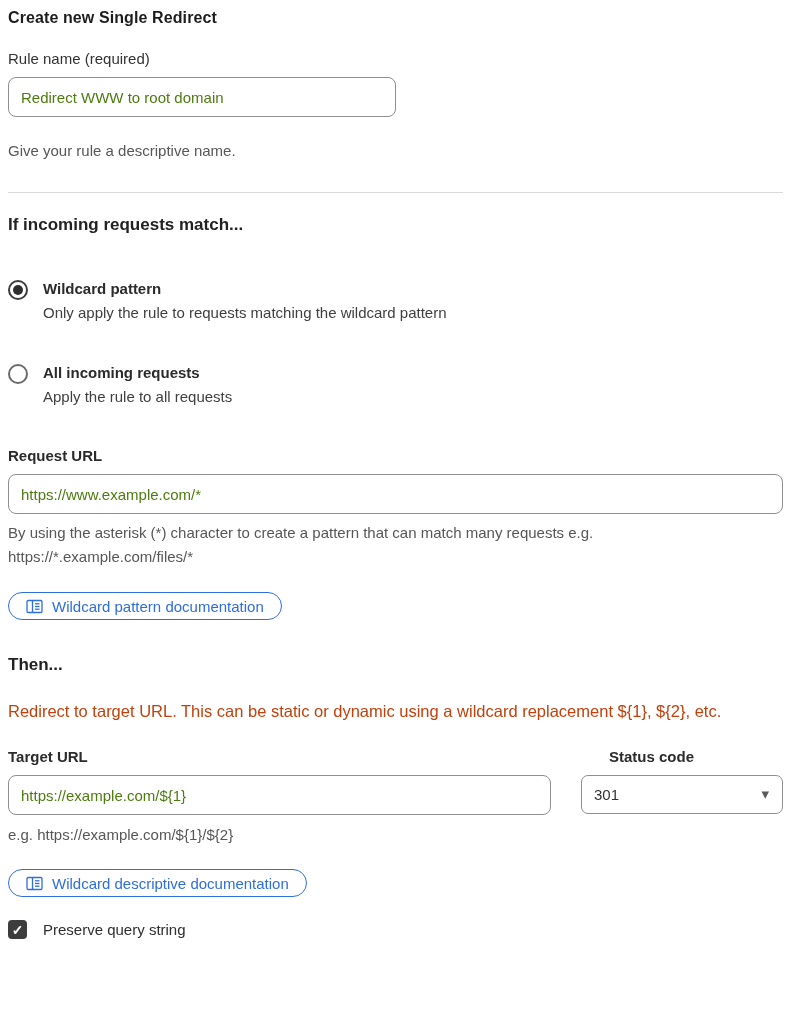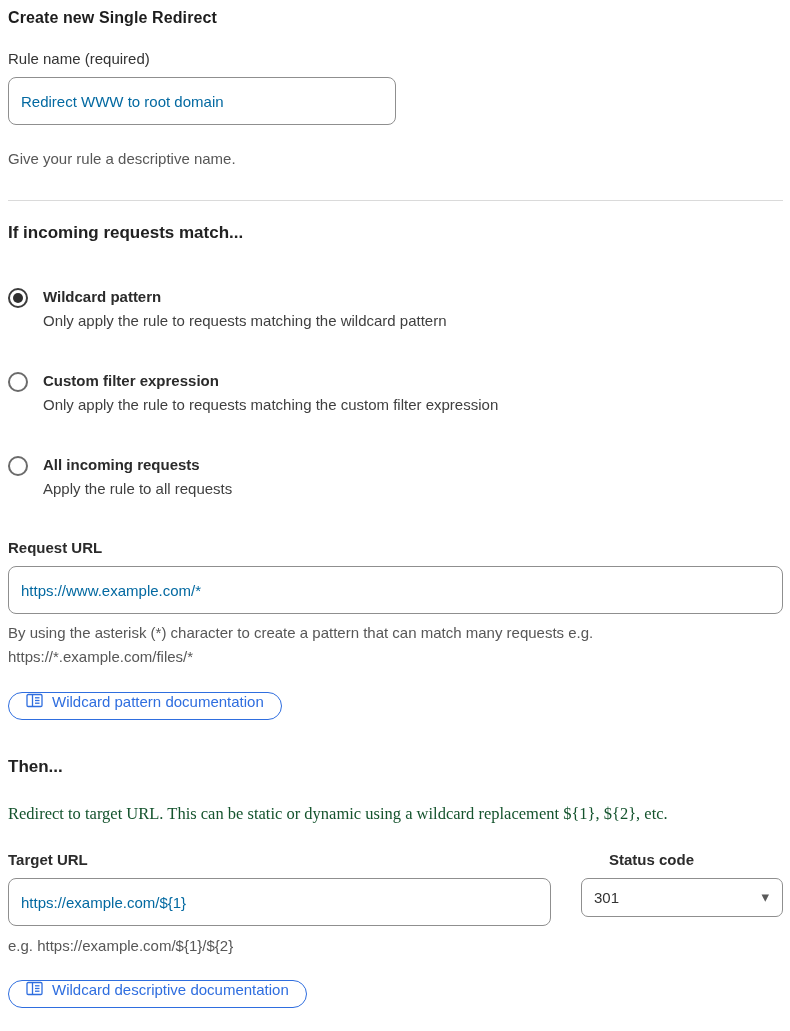--- a/index.html
+++ b/index.html
@@ -21,27 +21,27 @@
   .field-label {
     display: block;
     font-size: 15px;
     color: #333333;
     margin-top: 23px;
   }
   .field-label.bold { font-weight: 700; color: #2b2b2b; }
   input.text-input {
     display: block;
     margin-top: 10px;
-    height: 48px;
+    height: 40px;
     border: 1px solid #8f8f8f;
     border-radius: 8px;
     padding: 0 12px;
     font-family: "Liberation Sans", sans-serif;
     font-size: 15px;
-    color: #0369a1;
+    color: #4d7c0f;
     background: #fff;
     outline: none;
     width: 100%;
   }
   input.text-input.rule-name { width: 388px; }
   .help-text {
     margin-top: 22px;
     color: #575757;
     font-size: 15px;
     line-height: 24px;
@@ -85,38 +85,38 @@
     width: 10px; height: 10px;
     border-radius: 50%;
     background: #2e2e2e;
   }
   .radio-texts .radio-label { font-weight: 700; color: #2b2b2b; line-height: 19px; }
   .radio-texts .radio-desc { color: #3f3f3f; margin-top: 5px; line-height: 19px; }
   
   .doc-btn {
     margin-top: 23px;
     display: inline-flex;
+    align-items: center;
     gap: 9px;
     height: 28px;
     padding: 0 17px;
     background: #ffffff;
     border: 1.5px solid #2f6edf;
     border-radius: 15px;
     color: #2f6edf;
     font-family: "Liberation Sans", sans-serif;
     font-size: 15px;
     cursor: pointer;
   }
   .doc-btn svg { display: block; }
   
   .then-desc {
     margin-top: 27px;
     font-size: 16.5px;
-    color: #14532d;
-    font-family: Liberation Serif, serif;
+    color: #c2410c;
   }
   .target-row { display: flex; gap: 30px; }
   .target-col { width: 543px; flex: 0 0 auto; }
   .status-col { flex: 1 1 auto; }
   .select-box {
     position: relative;
     margin-top: 10px;
     height: 39px;
     border: 1px solid #8f8f8f;
     border-radius: 7px;
@@ -174,27 +174,20 @@
 <hr class="section-divider">
 
 <h2 class="section-heading">If incoming requests match...</h2>
 
 <div class="radio-group">
   <div class="radio-option selected">
     <span class="radio-circle"></span>
     <span class="radio-texts">
       <div class="radio-label">Wildcard pattern</div>
       <div class="radio-desc">Only apply the rule to requests matching the wildcard pattern</div>
-    </span>
-  </div>
-  <div class="radio-option">
-    <span class="radio-circle"></span>
-    <span class="radio-texts">
-      <div class="radio-label">Custom filter expression</div>
-      <div class="radio-desc">Only apply the rule to requests matching the custom filter expression</div>
     </span>
   </div>
   <div class="radio-option">
     <span class="radio-circle"></span>
     <span class="radio-texts">
       <div class="radio-label">All incoming requests</div>
       <div class="radio-desc">Apply the rule to all requests</div>
     </span>
   </div>
 </div>

